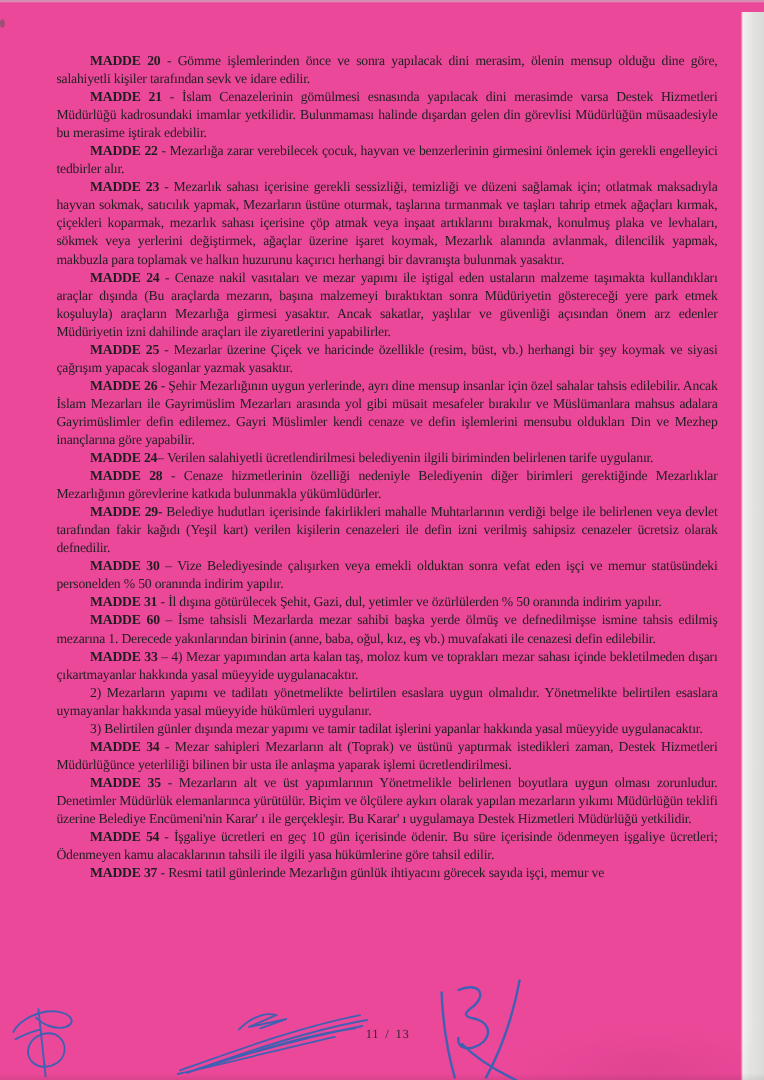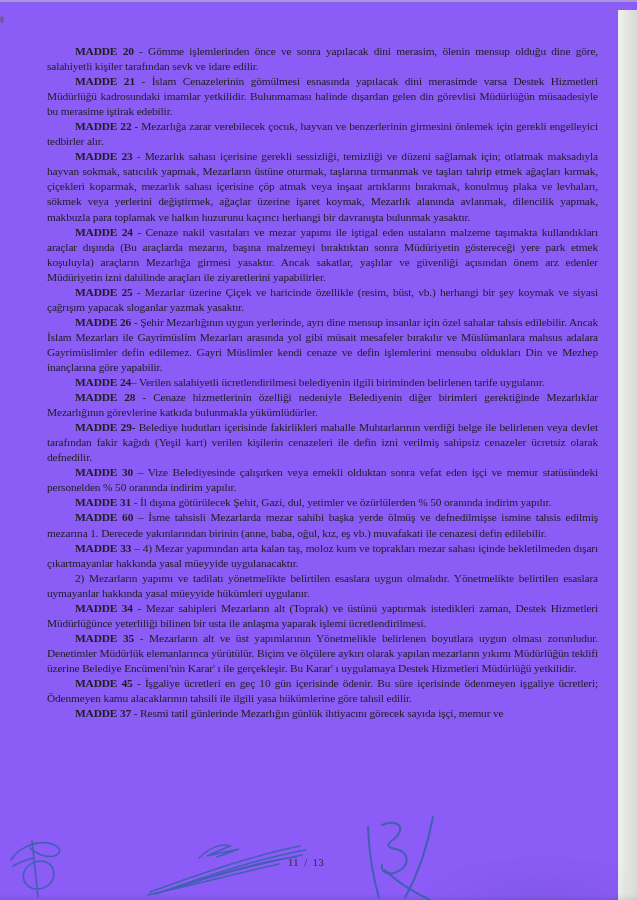--- a/index.html
+++ b/index.html
@@ -4,21 +4,21 @@
 <style>
   html, body { margin: 0; padding: 0; }
   body {
     width: 637px; height: 900px;
     background: #f3f3f1;
     font-family: "Liberation Serif", "DejaVu Serif", serif;
   }
   .page {
     position: relative;
     width: 637px; height: 900px;
-    background: #8b5cf6;
+    background: #ec4899;
     overflow: hidden;
   }
   
   .scan-top {
     position: absolute; top: 0; left: 0; right: 0; height: 2px;
     background: #c6c6c4; opacity: .55;
   }
   .scan-right {
     position: absolute; top: 10px; right: 0; bottom: 0; width: 18px;
     background: linear-gradient(to right, #f1f1ef 0%, #e3e3e1 45%, #dadad8 100%);
@@ -42,21 +42,21 @@
     font-size: 11.4px; line-height: 15.05px;
     letter-spacing: -0.15px;
     color: #1e1e20;
     text-align: justify;
   }
   .content p { margin: 0; text-indent: 28px; }
   .content b { font-weight: bold; }
   .page-number {
     position: absolute; left: 288px; top: 857px; width: 70px;
     font-size: 10.5px; color: #2a2a2c; letter-spacing: .5px;
-    text-align: left; word-spacing: 2px;
+    text-align: center; word-spacing: 2px;
   }
   .sig { position: absolute; }
   .sig svg { display: block; width: 100%; height: 100%; }
   .sig-left   { left: 4px;   top: 833px; width: 72px;  height: 66px; }
   .sig-center { left: 147px; top: 841px; width: 162px; height: 56px; }
   .sig-right  { left: 357px; top: 812px; width: 100px; height: 88px; }
 </style>
 </head>
 <body>
 
@@ -93,26 +93,27 @@
       <p class="para"><b>MADDE 30</b><span> – Vize Belediyesinde çalışırken veya emekli olduktan sonra vefat eden işçi ve memur statüsündeki personelden % 50 oranında indirim yapılır.</span></p>
 
       <p class="para"><b>MADDE 31</b><span> - İl dışına götürülecek Şehit, Gazi, dul, yetimler ve özürlülerden % 50 oranında indirim yapılır.</span></p>
 
       <p class="para"><b>MADDE 60</b><span> – İsme tahsisli Mezarlarda mezar sahibi başka yerde ölmüş ve defnedilmişse ismine tahsis edilmiş mezarına 1. Derecede yakınlarından birinin (anne, baba, oğul, kız, eş vb.) muvafakati ile cenazesi defin edilebilir.</span></p>
 
       <p class="para"><b>MADDE 33</b><span> – 4) Mezar yapımından arta kalan taş, moloz kum ve toprakları mezar sahası içinde bekletilmeden dışarı çıkartmayanlar hakkında yasal müeyyide uygulanacaktır.</span></p>
 
       <p class="para"><b></b><span>2) Mezarların yapımı ve tadilatı yönetmelikte belirtilen esaslara uygun olmalıdır. Yönetmelikte belirtilen esaslara uymayanlar hakkında yasal müeyyide hükümleri uygulanır.</span></p>
 
+      <p class="para"><b></b><span>3) Belirtilen günler dışında mezar yapımı ve tamir tadilat işlerini yapanlar hakkında yasal müeyyide uygulanacaktır.</span></p>
 
       <p class="para"><b>MADDE 34</b><span> - Mezar sahipleri Mezarların alt (Toprak) ve üstünü yaptırmak istedikleri zaman, Destek Hizmetleri Müdürlüğünce yeterliliği bilinen bir usta ile anlaşma yaparak işlemi ücretlendirilmesi.</span></p>
 
       <p class="para"><b>MADDE 35</b><span> - Mezarların alt ve üst yapımlarının Yönetmelikle belirlenen boyutlara uygun olması zorunludur. Denetimler Müdürlük elemanlarınca yürütülür. Biçim ve ölçülere aykırı olarak yapılan mezarların yıkımı Müdürlüğün teklifi üzerine Belediye Encümeni'nin Karar' ı ile gerçekleşir. Bu Karar' ı uygulamaya Destek Hizmetleri Müdürlüğü yetkilidir.</span></p>
 
-      <p class="para"><b>MADDE 45</b><span> - İşgaliye ücretleri en geç 10 gün içerisinde ödenir. Bu süre içerisinde ödenmeyen işgaliye ücretleri; Ödenmeyen kamu alacaklarının tahsili ile ilgili yasa hükümlerine göre tahsil edilir.</span></p>
+      <p class="para"><b>MADDE 54</b><span> - İşgaliye ücretleri en geç 10 gün içerisinde ödenir. Bu süre içerisinde ödenmeyen işgaliye ücretleri; Ödenmeyen kamu alacaklarının tahsili ile ilgili yasa hükümlerine göre tahsil edilir.</span></p>
 
       <p class="para"><b>MADDE 37</b><span> - Resmi tatil günlerinde Mezarlığın günlük ihtiyacını görecek sayıda işçi, memur ve</span></p>
     </div>
 
   <div class="page-number">11 / 13</div>
 
   <div class="sig sig-left">
     <svg viewBox="0 0 72 66" xmlns="http://www.w3.org/2000/svg">
       <g fill="none" stroke="#4060b2" stroke-width="1.6" stroke-linecap="round">
         <path d="M7,27 C13,16 30,8 44,10 C56,12 60,20 50,23 C42,25 32,21 26,15"></path>

